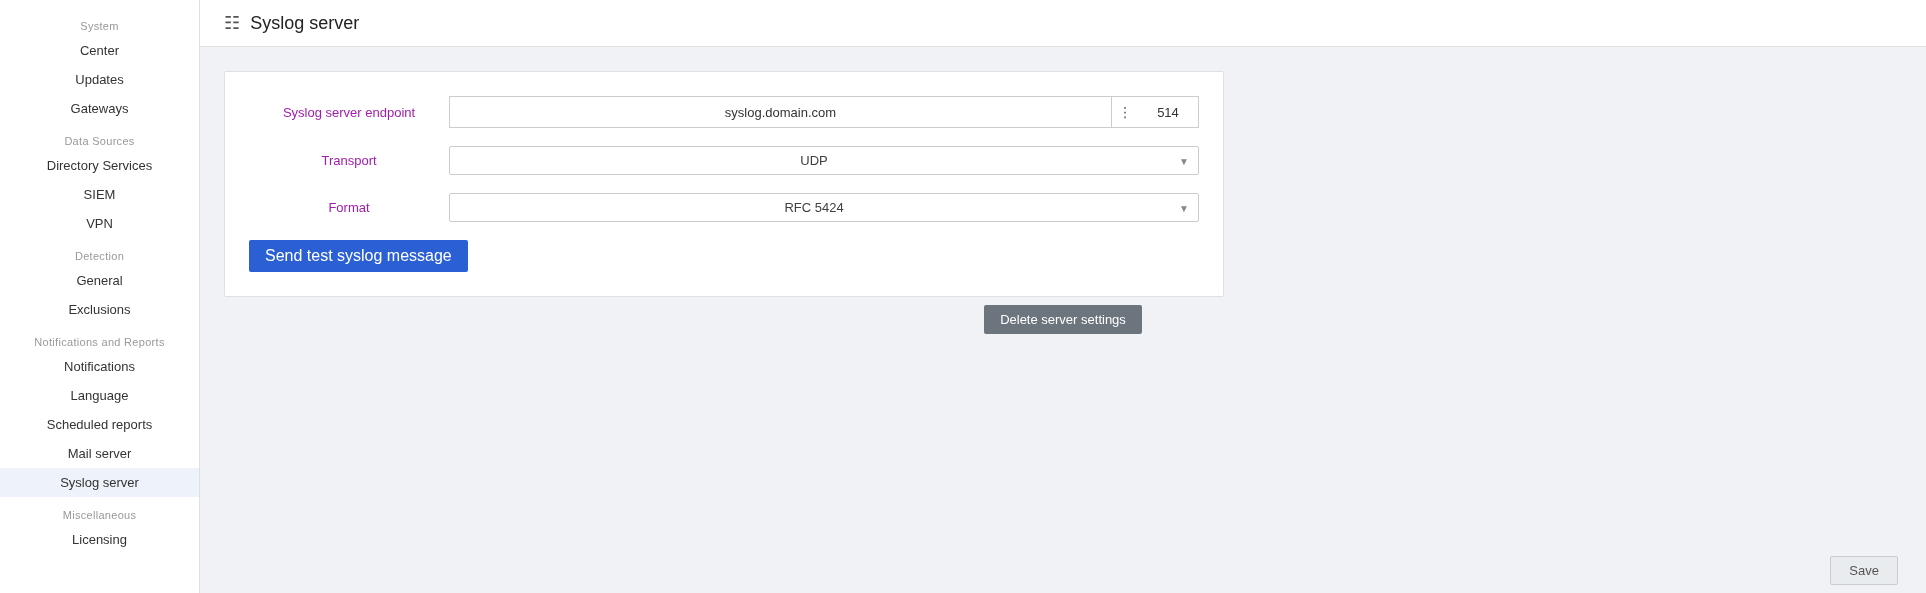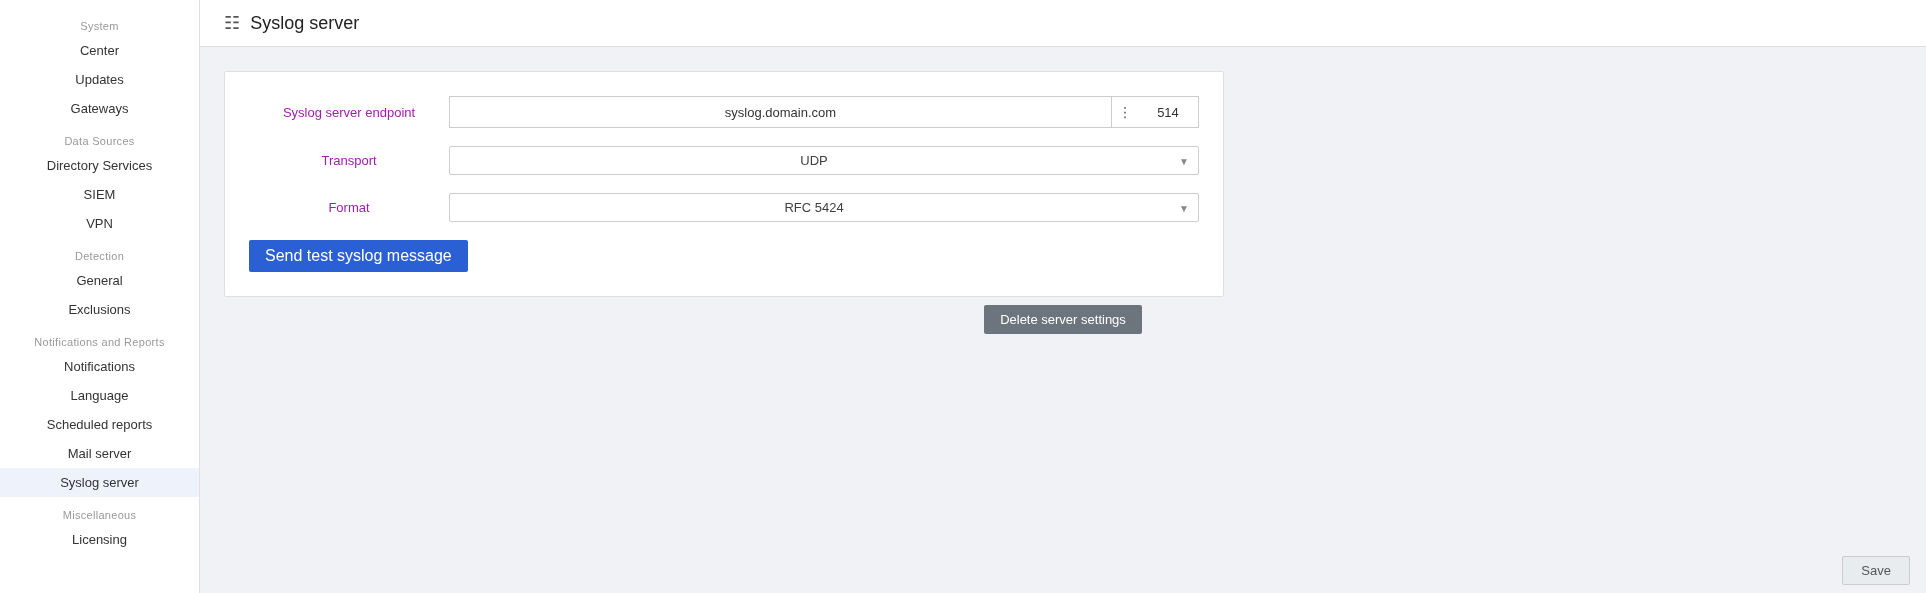--- a/index.html
+++ b/index.html
@@ -190,21 +190,21 @@
       display: flex;
       align-items: center;
       gap: 0;
     }
 
     
     .footer-bar {
       background: #f0f2f5;
       display: flex;
       justify-content: flex-end;
-      padding: 8px 16px;
+      padding: 8px 28px;
     }
     .btn-save {
       background: #e9ecef;
       color: #555;
       border: 1px solid #ccc;
       padding: 6px 18px;
       border-radius: 2px;
       font-size: 13px;
       cursor: pointer;
     }

